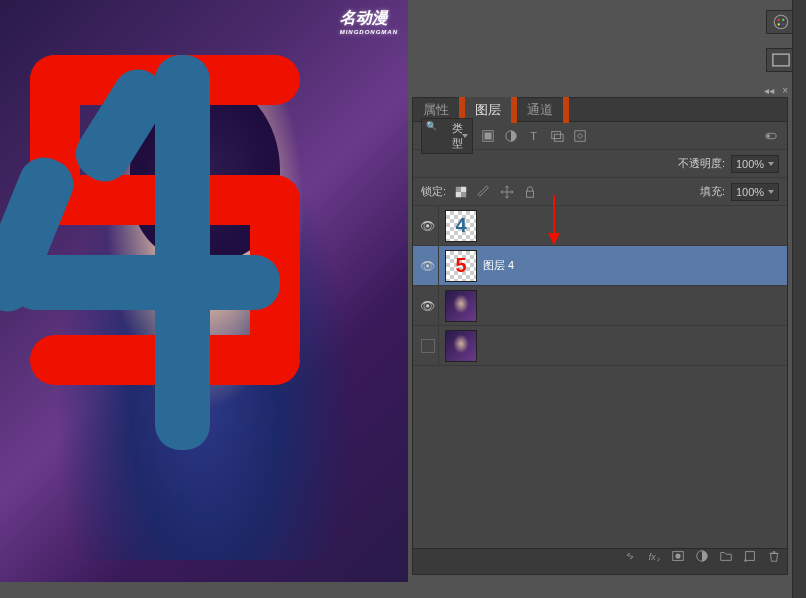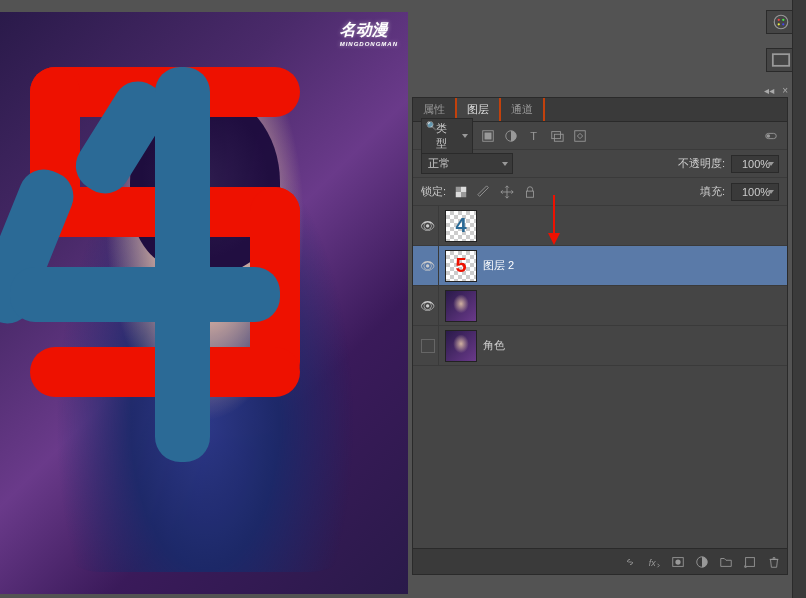--- a/index.html
+++ b/index.html
@@ -7,21 +7,21 @@
     width: 806px; height: 598px;
     background: #535353;
     font-family: "Microsoft YaHei", sans-serif;
     font-size: 11px;
     color: #cccccc;
     overflow: hidden;
     position: relative;
   }
   .canvas-area {
     position: absolute;
-    left: 0; top: 12px;
+    left: 0; top: 0;
     width: 408px; height: 582px;
     background: linear-gradient(135deg, #2a1a4a 0%, #4a2a6a 30%, #6a3a8a 50%, #3a1a5a 70%, #2a1a4a 100%);
     overflow: hidden;
   }
   .canvas-area .character {
     position: absolute;
     left: 30px; top: 60px;
     width: 350px; height: 500px;
     background: radial-gradient(ellipse at 50% 30%, #e8d0b8 0%, #d0b0a0 20%, transparent 40%),
                 radial-gradient(ellipse at 50% 70%, #2a3a8a 0%, #1a2a6a 30%, transparent 60%);
@@ -92,24 +92,24 @@
   }
   .panel-tabs {
     height: 24px;
     display: flex;
     align-items: center;
     border-bottom: 1px solid #2a2a2a;
     background: #3a3a3a;
   }
   .panel-tab {
     padding: 4px 10px;
-    font-size: 11px;
+    font-size: 13px;
     color: #999;
     cursor: pointer;
-    border-right: 2px solid #c2410c;
+    border-right: 6px solid #c2410c;
   }
   .panel-tab.active {
     background: #454545;
     color: #e0e0e0;
     text-align: center;
   }
 
   .filter-row, .blend-row, .lock-row {
     display: flex;
     align-items: center;
@@ -128,30 +128,30 @@
   }
   .dropdown::after {
     content: '';
     position: absolute;
     right: 4px; top: 50%;
     transform: translateY(-50%);
     border-left: 3px solid transparent;
     border-right: 3px solid transparent;
     border-top: 4px solid #999;
   }
-  .dropdown.small { width: 48px; text-align: center; padding: 2px 14px 2px 10px; }
+  .dropdown.small { width: 48px; text-align: center; padding: 2px 14px 2px 4px; }
   .dropdown.med { width: 92px; }
   .dropdown.filter { width: 52px; position: relative; }
   .dropdown.filter::before {
     content: '🔍';
     position: absolute;
     left: 4px;
     font-size: 9px;
   }
-  .dropdown.filter { padding-left: 14px; }
+  .dropdown.filter { padding-left: 30px; }
 
   .icon-btn {
     width: 17px; height: 17px;
     display: inline-flex;
     align-items: center;
     justify-content: center;
     color: #999;
     cursor: pointer;
     font-size: 11px;
   }
@@ -221,21 +221,21 @@
   }
   .arrow-annotation svg { width: 100%; height: 100%; }
 
   .panel-footer {
     position: absolute;
     bottom: 0; left: 0; right: 0;
     height: 26px;
     background: #3a3a3a;
     border-top: 1px solid #2a2a2a;
     display: flex;
-    align-items: center;
+    align-items: flex-start;
     justify-content: flex-end;
     padding: 0 6px;
     gap: 10px;
   }
   .footer-icon { color: #999; font-size: 12px; cursor: pointer; display: inline-flex; }
   .footer-icon svg { width: 14px; height: 14px; }
 
   .sidebar {
     position: absolute;
     right: 0; top: 0;
@@ -328,21 +328,20 @@
       <div style="flex:1"></div>
       <div class="icon-btn">
           <svg viewBox="0 0 16 16">
             <rect x="2" y="5" width="12" height="6" rx="3" fill="none" stroke="#999"></rect>
             <circle cx="5" cy="8" r="2" fill="#999"></circle>
           </svg>
         </div>
     </div>
 
     <div class="blend-row">
-      <div class="dropdown med">正常</div>
       <div style="flex:1"></div>
       <span class="label-txt">不透明度:</span>
       <div class="dropdown small">100%</div>
     </div>
 
     <div class="lock-row">
       <span class="label-txt">锁定:</span>
       <div class="icon-btn">
           <svg viewBox="0 0 16 16">
             <rect x="2" y="2" width="6" height="6" fill="#999"></rect>
@@ -381,34 +380,33 @@
             <span class="thumb-num blue">4</span>
           </div>
       </div>
       <div class="layer-row selected">
         <div class="vis-col">
             <span class="eye">👁</span>
           </div>
         <div class="thumb checker">
             <span class="thumb-num red">5</span>
           </div>
-        <span class="layer-name">图层 2</span>
+        <span class="layer-name">图层 4</span>
       </div>
       <div class="layer-row">
         <div class="vis-col">
             <span class="eye">👁</span>
           </div>
         <div class="thumb img"></div>
       </div>
       <div class="layer-row">
         <div class="vis-col">
             <span style="width:14px;height:14px;border:1px solid #666;display:inline-block"></span>
           </div>
         <div class="thumb img"></div>
-        <span class="layer-name">角色</span>
       </div>
     </div>
 
     <div class="panel-footer">
       <span class="footer-icon">
           <svg viewBox="0 0 16 16">
             <path d="M5 8 A3 3 0 0 1 8 5 M11 8 A3 3 0 0 1 8 11 M6 8 L10 8" stroke="#999" fill="none"></path>
           </svg>
         </span>
       <span class="footer-icon">

